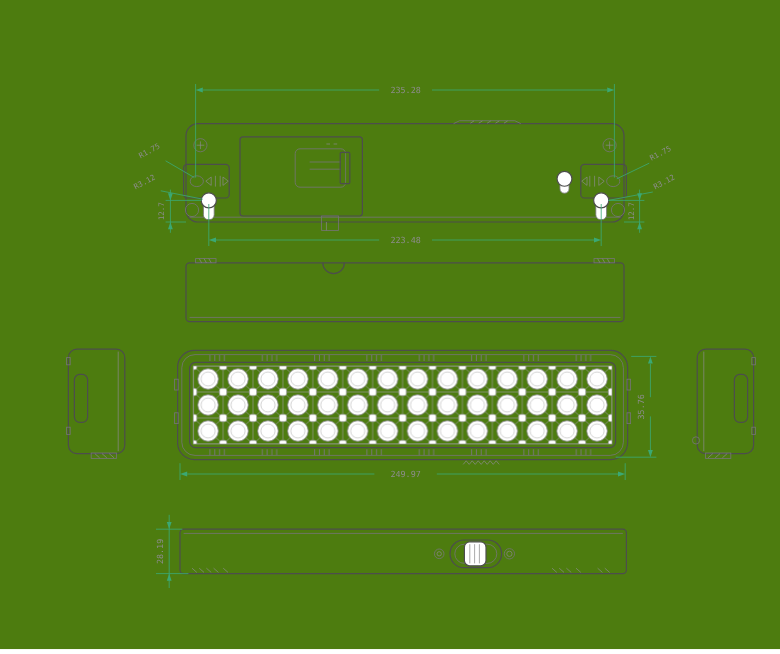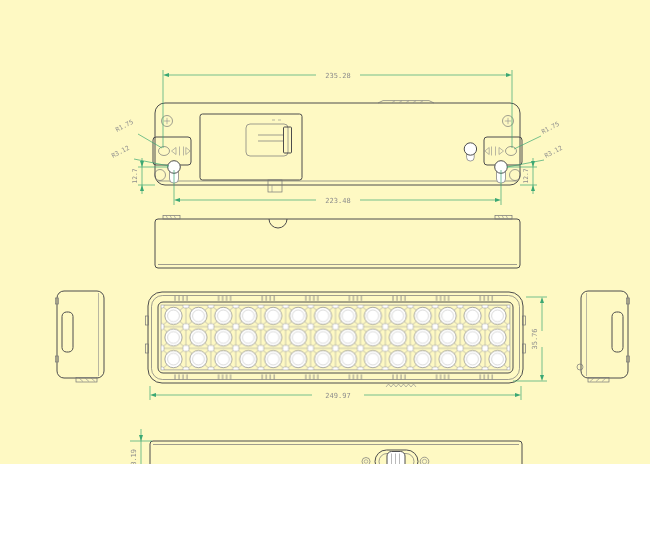--- a/index.html
+++ b/index.html
@@ -1,17 +1,17 @@
 <!DOCTYPE html>
 <html><head>
 <meta charset="utf-8">
 <style>
   :root { --dimc:#3ba873; --dimt:#8c8c8c; --lnc:#4d4d4d; }
   html,body { margin:0; padding:0; background:#fff; }
-  .sheet { width:650px; height:464px; background:#fef9c3; position:relative; overflow:hidden;
+  .sheet { width:650px; height:541px; background:#4d7c0f; position:relative; overflow:hidden;
            font-family:"DejaVu Sans", sans-serif; }
   svg { display:block; }
   .ln  { fill:none; stroke:var(--lnc); stroke-width:1; }
   .lnf { fill:#fff;  stroke:var(--lnc); stroke-width:1; }
   .ln2 { fill:none; stroke:#757575; stroke-width:0.7; }
   .ln2f{ fill:#fff;  stroke:#757575; stroke-width:0.7; }
   .det { fill:none; stroke:#8a8a8a; stroke-width:0.6; }
   .grn { fill:none; stroke:var(--dimc); stroke-width:0.7; }
   .grnf{ fill:var(--dimc); stroke:none; }
   .dim { font:7px "DejaVu Sans Mono", monospace; fill:var(--dimt); }

